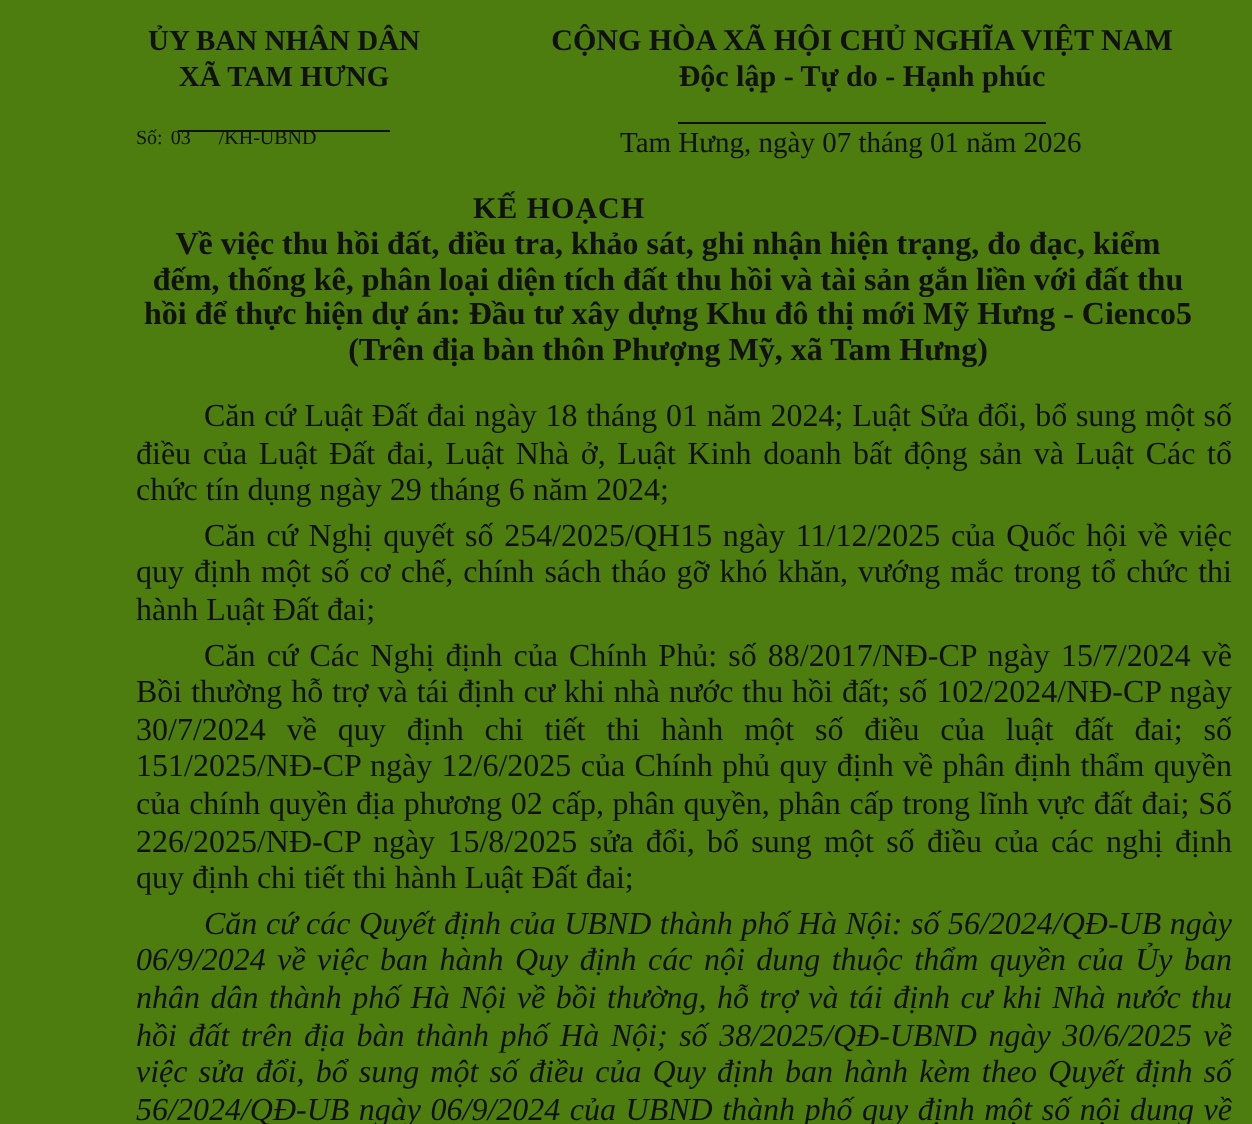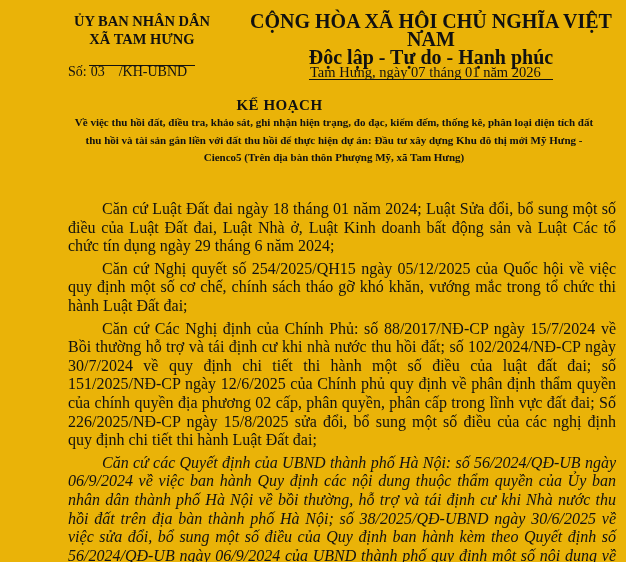--- a/index.html
+++ b/index.html
@@ -14,21 +14,21 @@
       position: relative;
       font-family: "Liberation Serif", "DejaVu Serif", serif;
       color: #111111;
     }
     .page {
       position: absolute;
       left: 0;
       top: 0;
       width: 626px;
       height: 562px;
-      background: #eab308;
+      background: #4d7c0f;
     }
     .hdr-left {
       position: absolute;
       left: 62px;
       top: 12px;
       width: 160px;
       text-align: center;
       font-weight: bold;
       font-size: 14.5px;
       line-height: 18px;
@@ -38,33 +38,33 @@
       border-bottom: 1px solid #111;
       padding-bottom: 17px;
     }
     .hdr-right {
       position: absolute;
       left: 245px;
       top: 12px;
       width: 372px;
       text-align: center;
       font-weight: bold;
-      font-size: 20px;
+      font-size: 15px;
       line-height: 18px;
     }
     .hdr-right .l2 {
       display: inline-block;
       border-bottom: 1px solid #111;
       padding-bottom: 13px;
     }
     .docno {
       position: absolute;
       left: 68px;
       top: 64px;
-      font-size: 14px;
+      font-size: 10px;
     }
     .docno .num {
       margin-left: 4px;
     }
     .docno .code {
       margin-left: 14px;
     }
     .date {
       position: absolute;
       left: 310px;
@@ -81,21 +81,21 @@
       font-size: 15px;
       letter-spacing: 0.5px;
     }
     .subject {
       position: absolute;
       left: 70px;
       top: 114px;
       width: 528px;
       text-align: center;
       font-weight: bold;
-      font-size: 11px;
+      font-size: 16px;
       line-height: 17.5px;
     }
     .body {
       position: absolute;
       left: 68px;
       top: 200px;
       width: 548px;
       font-size: 16px;
       line-height: 18.6px;
       text-align: justify;
@@ -126,18 +126,18 @@
   </div>
 
   <div class="date">Tam Hưng, ngày 07 tháng 01 năm 2026</div>
 
   <div class="title">KẾ HOẠCH</div>
 
   <div class="subject">Về việc thu hồi đất, điều tra, khảo sát, ghi nhận hiện trạng, đo đạc, kiểm đếm, thống kê, phân loại diện tích đất thu hồi và tài sản gắn liền với đất thu hồi để thực hiện dự án: Đầu tư xây dựng Khu đô thị mới Mỹ Hưng - Cienco5 (Trên địa bàn thôn Phượng Mỹ, xã Tam Hưng)</div>
 
   <div class="body">
     <p>Căn cứ Luật Đất đai ngày 18 tháng 01 năm 2024; Luật Sửa đổi, bổ sung một số điều của Luật Đất đai, Luật Nhà ở, Luật Kinh doanh bất động sản và Luật Các tổ chức tín dụng ngày 29 tháng 6 năm 2024;</p>
-    <p>Căn cứ Nghị quyết số 254/2025/QH15 ngày 05/12/2025 của Quốc hội về việc quy định một số cơ chế, chính sách tháo gỡ khó khăn, vướng mắc trong tổ chức thi hành Luật Đất đai;</p>
+    <p>Căn cứ Nghị quyết số 254/2025/QH15 ngày 11/12/2025 của Quốc hội về việc quy định một số cơ chế, chính sách tháo gỡ khó khăn, vướng mắc trong tổ chức thi hành Luật Đất đai;</p>
     <p>Căn cứ Các Nghị định của Chính Phủ: số 88/2017/NĐ-CP ngày 15/7/2024 về Bồi thường hỗ trợ và tái định cư khi nhà nước thu hồi đất; số 102/2024/NĐ-CP ngày 30/7/2024 về quy định chi tiết thi hành một số điều của luật đất đai; số 151/2025/NĐ-CP ngày 12/6/2025 của Chính phủ quy định về phân định thẩm quyền của chính quyền địa phương 02 cấp, phân quyền, phân cấp trong lĩnh vực đất đai; Số 226/2025/NĐ-CP ngày 15/8/2025 sửa đổi, bổ sung một số điều của các nghị định quy định chi tiết thi hành Luật Đất đai;</p>
     <p class="it" style="font-style: italic;">Căn cứ các Quyết định của UBND thành phố Hà Nội: số 56/2024/QĐ-UB ngày 06/9/2024 về việc ban hành Quy định các nội dung thuộc thẩm quyền của Ủy ban nhân dân thành phố Hà Nội về bồi thường, hỗ trợ và tái định cư khi Nhà nước thu hồi đất trên địa bàn thành phố Hà Nội; số 38/2025/QĐ-UBND ngày 30/6/2025 về việc sửa đổi, bổ sung một số điều của Quy định ban hành kèm theo Quyết định số 56/2024/QĐ-UB ngày 06/9/2024 của UBND thành phố quy định một số nội dung về bồi thường, hỗ trợ và tái định cư khi Nhà nước thu hồi đất trên địa bàn thành phố Hà Nội;</p>
   </div>
 
 </div>
 
 </body></html>

